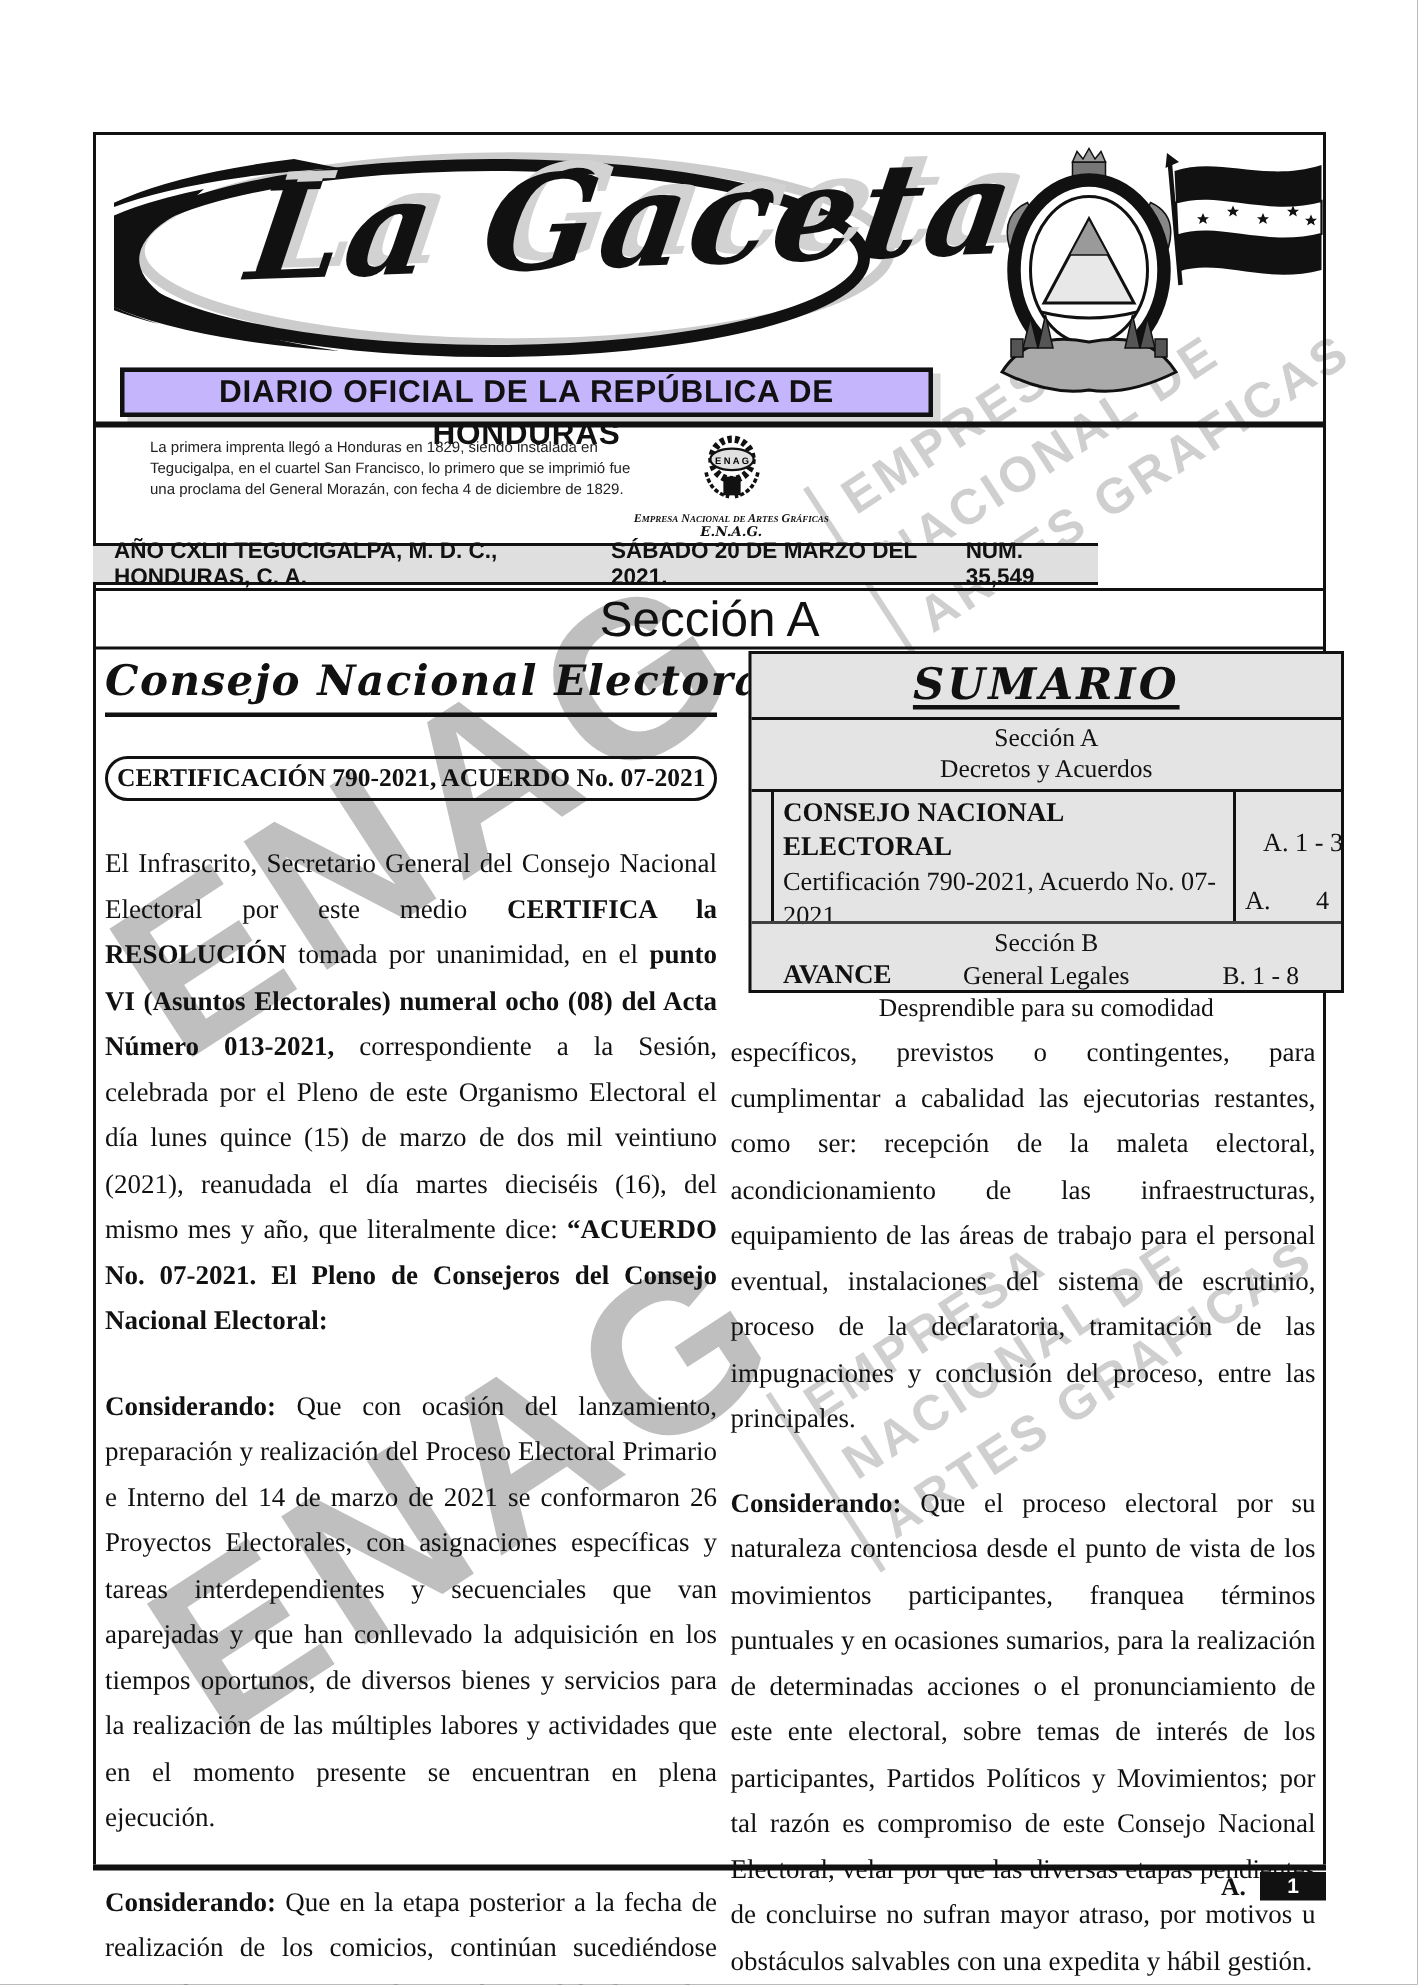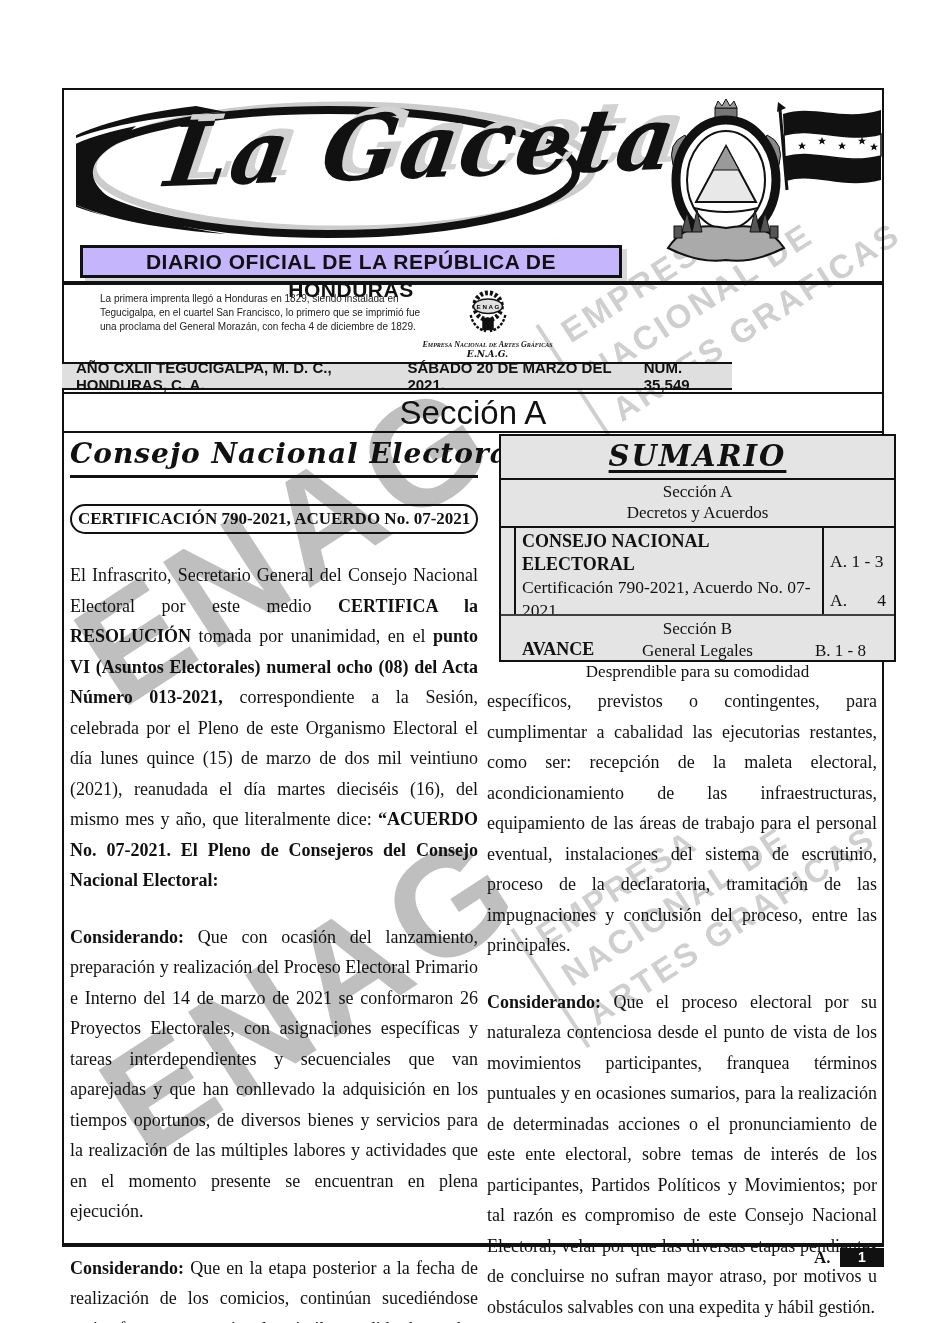--- a/index.html
+++ b/index.html
@@ -109,21 +109,21 @@
   }
   #sumario .subhead { border-bottom:2px solid #111; text-align:center; padding:1px 0 3px; line-height:21px; }
   #sumario .entries { display:flex; height:86px; }
   #sumario .entries .spacer { width:15px; border-right:2px solid #111; }
   #sumario .entries .main { flex:1; padding:2px 6px; line-height:23px; font-size:17.5px; }
   #sumario .entries .main .org { font-weight:bold; font-size:18px; }
   #sumario .entries .main .avance { font-weight:bold; font-size:18px; margin-top:16px; }
   #sumario .entries .pages {
     width:72px; border-left:2px solid #111; position:relative; font-size:17.5px;
   }
-  #sumario .pages .p1 { position:absolute; top:23px; left:6px; white-space:nowrap;text-align:right; }
+  #sumario .pages .p1 { position:absolute; top:23px; left:18px; white-space:nowrap;text-align:right; }
   #sumario .pages .p2 { position:absolute; bottom:3px; left:6px; right:8px; display:flex; justify-content:space-between; }
   #sumario .secb { border-top:2px solid #404040; text-align:center; line-height:21.5px; padding-top:2px; position:relative; }
   #sumario .secb .bpages { position:absolute; right:28px; top:24px; }
   
   #foot-rule { left:62px; top:1243px; width:822px; height:4px; background:#111; }
   #foot-a { left:814px; top:1248px; font-weight:bold; font-size:17px; }
   #foot-num {
     left:840px; top:1248px; width:44px; height:19px; background:#111;
     color:#fff; font-family:"Liberation Sans", sans-serif; font-weight:bold;
     font-size:14px; text-align:center; line-height:19px;

